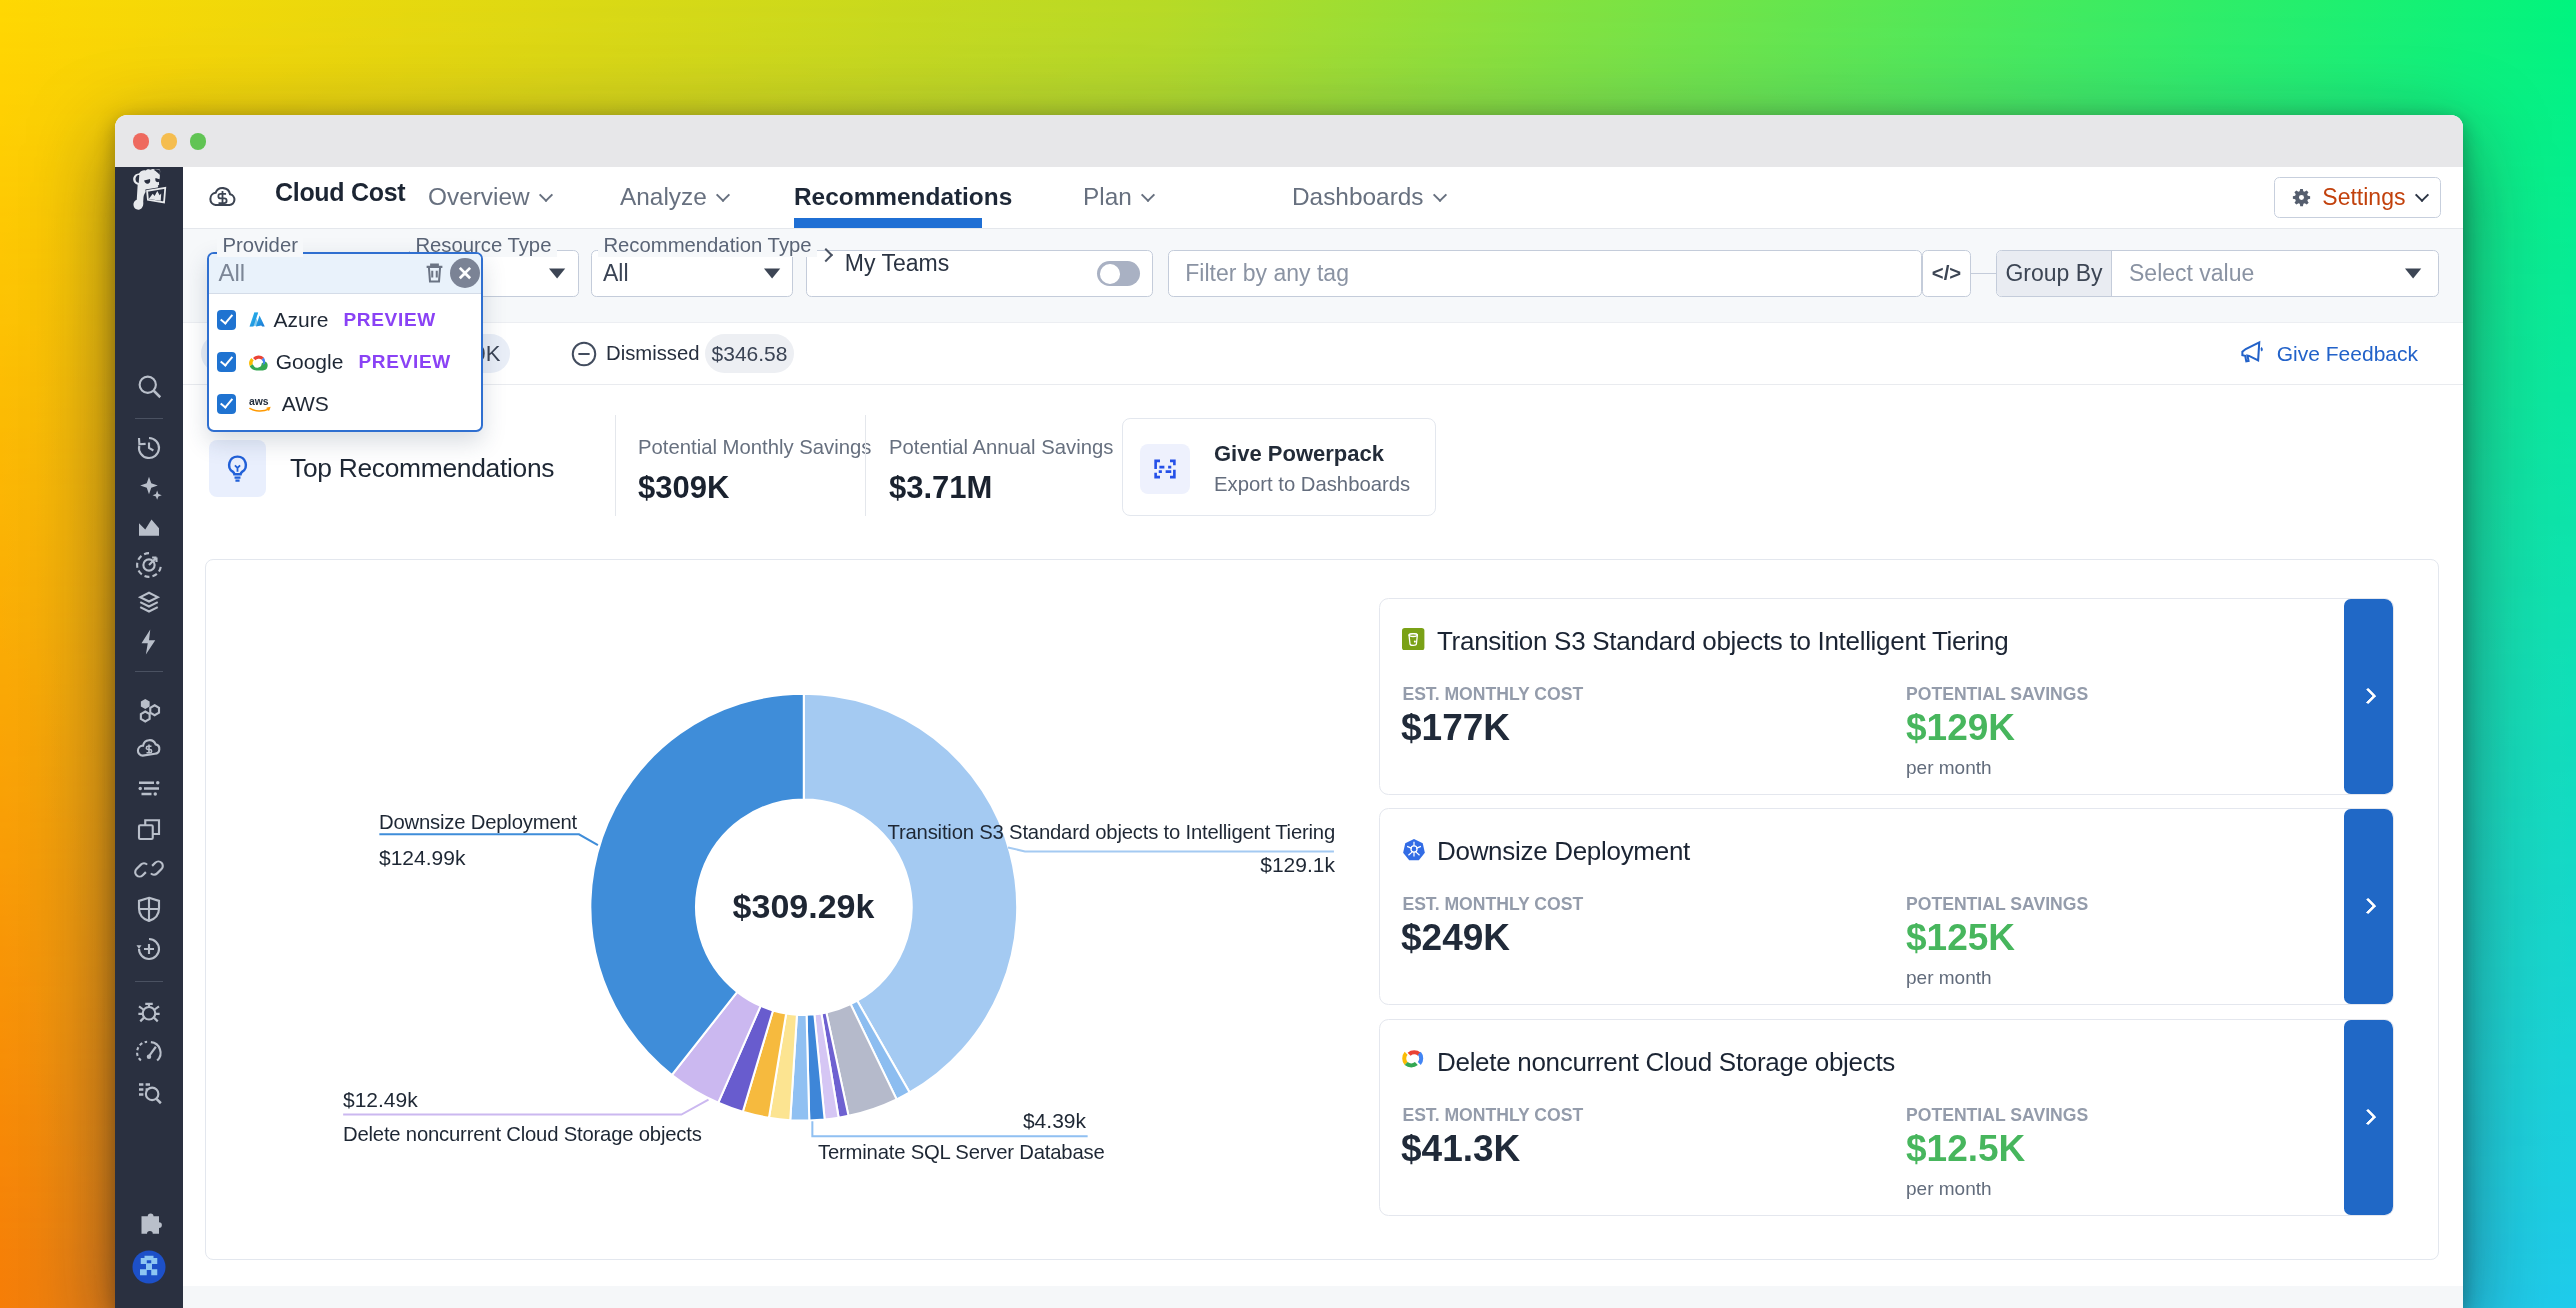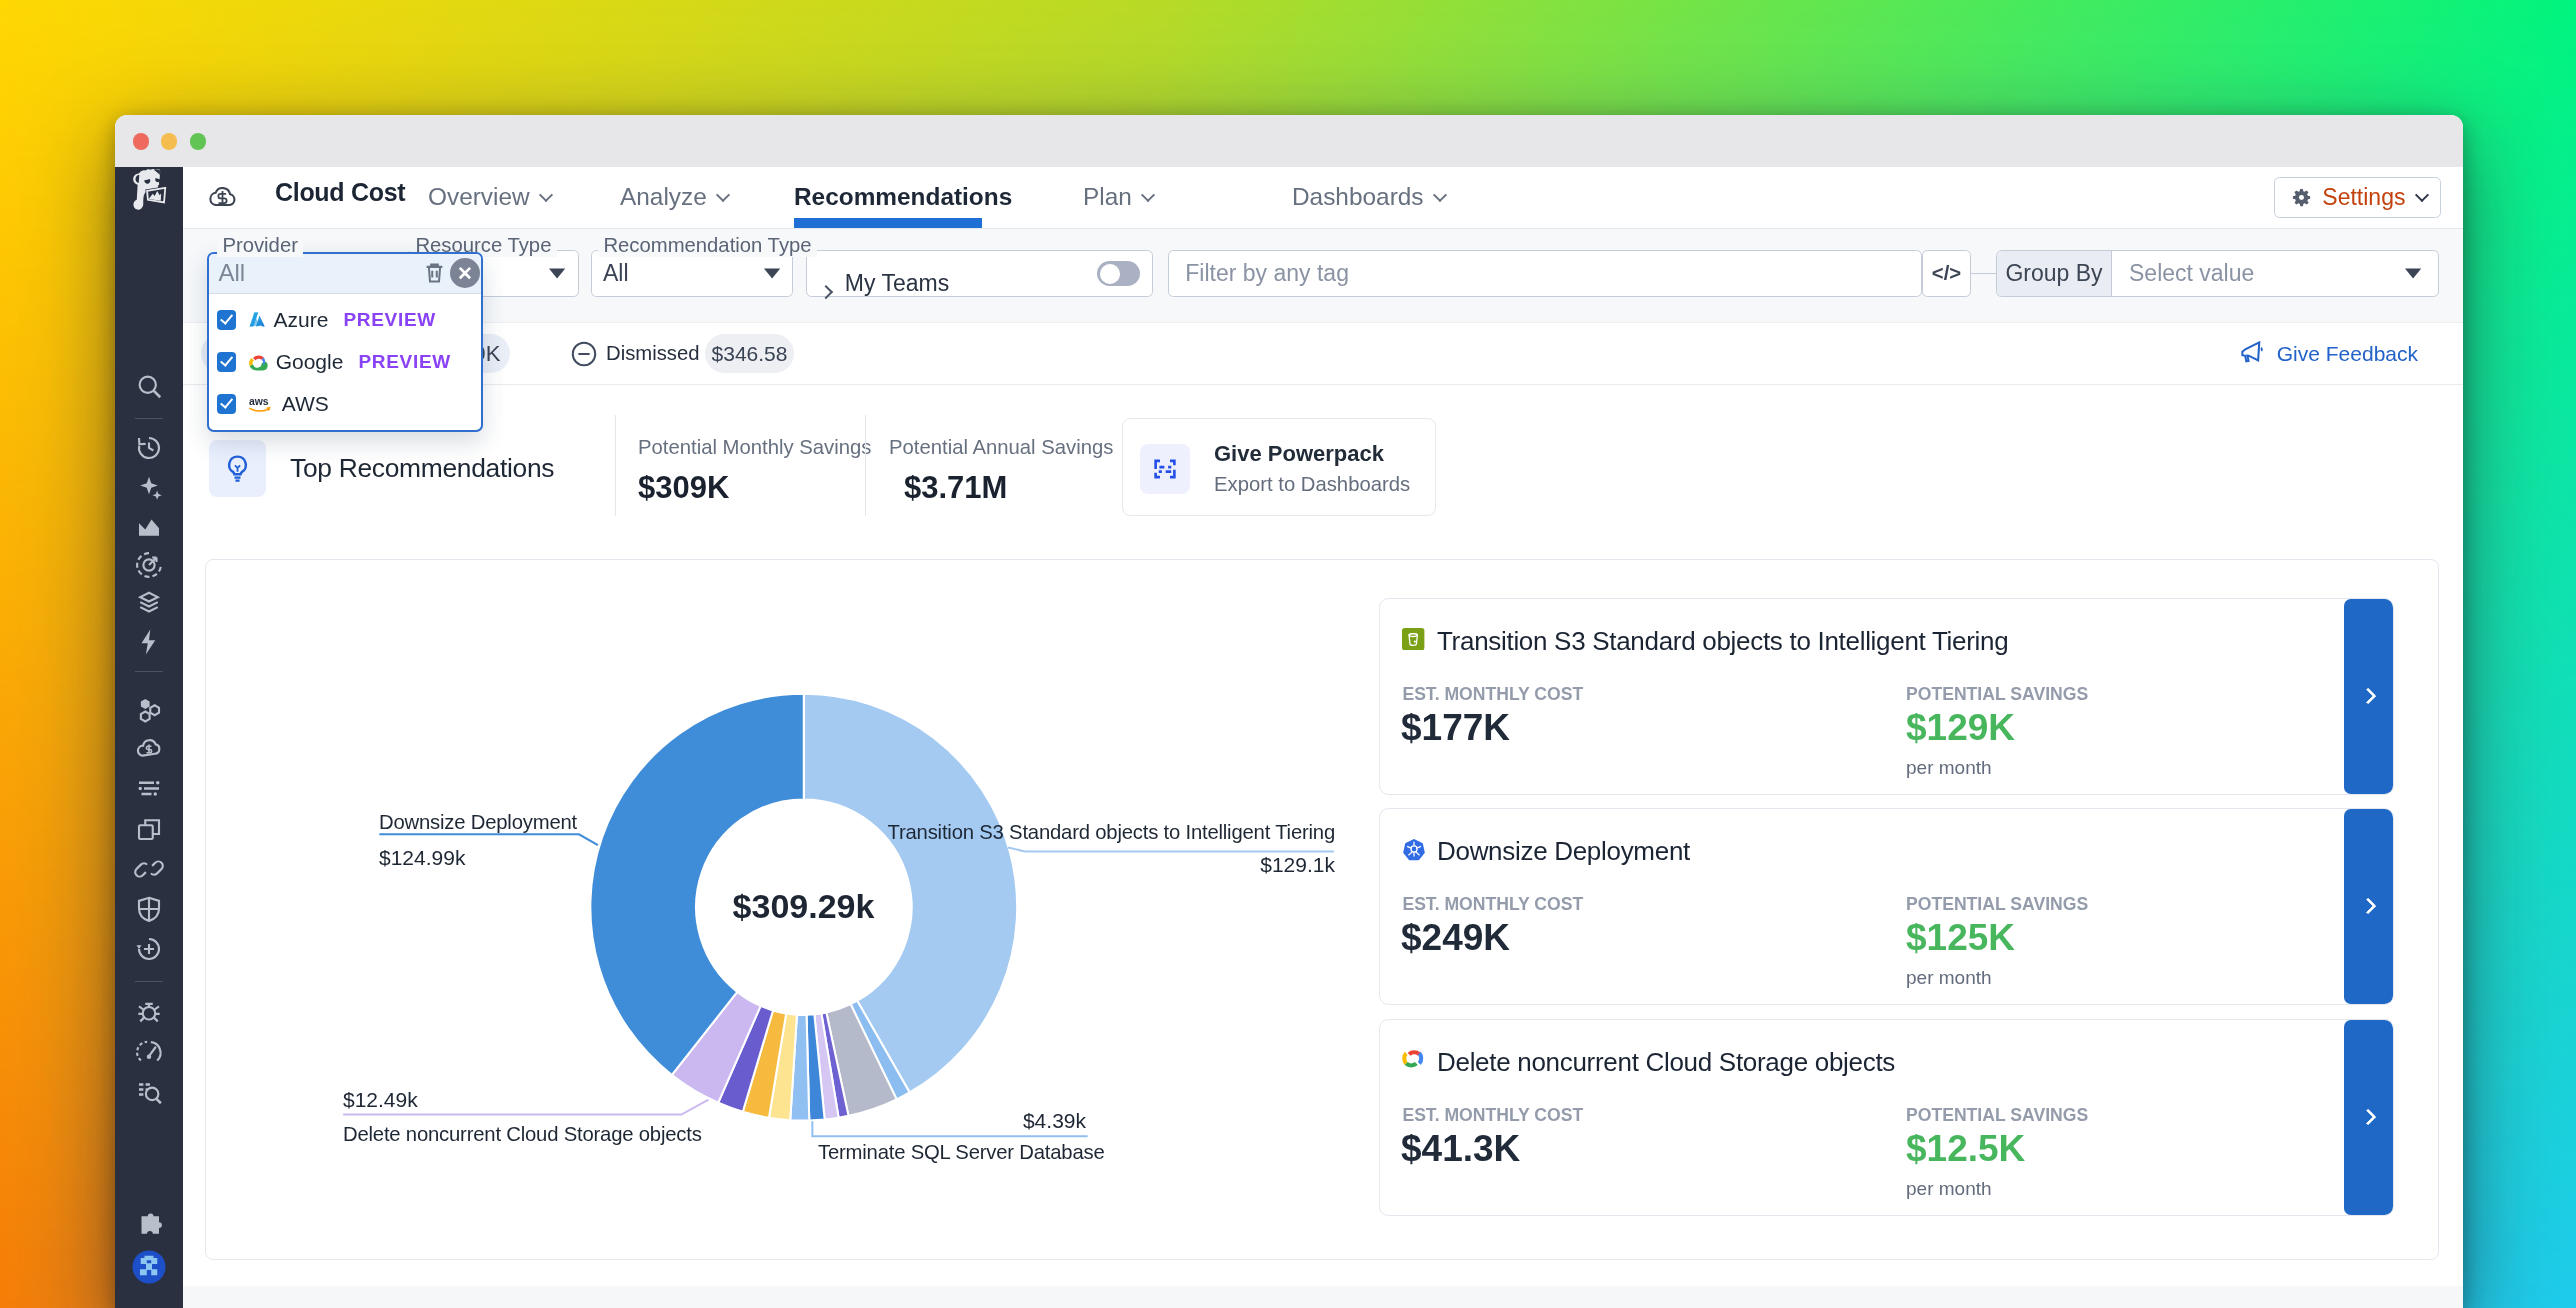--- a/index.html
+++ b/index.html
@@ -209,21 +209,21 @@
   <svg style="position:absolute;left:434px;top:152px;" width="17.6" height="13.6" viewBox="0 0 26 20">
       <path d="M0 2 L24 2 L12 17 Z" fill="#3c4554"></path>
     </svg>
   <div class="flabel" style="left:483px;background:#f6f8fa;">Recommendation Type</div>
   <div class="fbox" style="left:476px;width:202px;color:#3a4354;font-size:23px;display:flex;align-items:center;padding-left:11px;">All</div>
   <svg style="position:absolute;left:649px;top:152px;" width="17.6" height="13.6" viewBox="0 0 26 20">
       <path d="M0 2 L24 2 L12 17 Z" fill="#3c4554"></path>
     </svg>
 
   <div class="fbox" style="left:691px;width:347px;"></div>
-  <div style="position:absolute;left:706px;top:135px;height:47px;display:flex;align-items:flex-end;font-size:23px;color:#2a3342;">
+  <div style="position:absolute;left:706px;top:135px;height:47px;display:flex;align-items:flex-start;font-size:23px;color:#2a3342;">
     <span class="chev" style="transform:rotate(-45deg);margin:0 13.6px 0 0;border-color:#4a5363;"></span>My Teams
   </div>
   <div style="position:absolute;left:982px;top:146px;width:43px;height:25px;border-radius:13px;background:#a9b1c3;"></div>
   <div style="position:absolute;left:985px;top:149px;width:19.7px;height:19.7px;border-radius:50%;background:#fff;"></div>
 
   <div class="fbox" style="left:1053px;width:754px;color:#8a93a3;font-size:23px;display:flex;align-items:center;padding-left:16.3px;">Filter by any tag</div>
   <div class="fbox" style="left:1807px;width:49px;display:flex;align-items:center;justify-content:center;font-size:20.3px;color:#3c4554;font-weight:600;">&lt;/&gt;</div>
   <div style="position:absolute;left:1856px;top:158px;width:25px;height:1.4px;background:#c4ccda;"></div>
 
   <div class="fbox" style="left:1881px;width:443px;overflow:hidden;">
@@ -257,21 +257,21 @@
 <path d="M9.7 19 h4.6 M10.4 21.4 h3.2" stroke-width="1.7"></path>
 <path d="M10 9.5 l2 2 2-2 M12 11.5 v3" stroke-width="1.4"></path>
 </svg>
   </div>
   <div style="position:absolute;left:175px;top:325px;height:57px;display:flex;align-items:center;font-size:26.4px;font-weight:500;color:#1e2734;letter-spacing:-0.3px;">Top Recommendations</div>
   <div style="position:absolute;left:500px;top:300px;width:1.4px;height:101px;background:#e4e7ec;"></div>
   <div class="sectlbl" style="position:absolute;left:523px;top:321px;">Potential Monthly Savings</div>
   <div style="position:absolute;left:523px;top:355px;font-size:31px;font-weight:700;color:#1a222f;">$309K</div>
   <div style="position:absolute;left:750px;top:300px;width:1.4px;height:101px;background:#e4e7ec;"></div>
   <div class="sectlbl" style="position:absolute;left:774px;top:321px;">Potential Annual Savings</div>
-  <div style="position:absolute;left:774px;top:355px;font-size:31px;font-weight:700;color:#1a222f;margin-left:15px;">$3.71M</div>
+  <div style="position:absolute;left:774px;top:355px;font-size:31px;font-weight:700;color:#1a222f;">$3.71M</div>
 
   <div class="card" style="left:1007px;top:303px;width:314px;height:98px;">
     <div style="position:absolute;left:17px;top:25px;width:50px;height:50px;background:#eef1fd;border-radius:8.1px;display:flex;align-items:center;justify-content:center;">
       <svg width="30" height="30" viewBox="0 0 24 24" fill="none" stroke="#2550e8" stroke-width="2.1">
         <path d="M8 5.5 H4.5 V12 M4.5 15 v3.5 H8"></path>
         <path d="M16 5.5 h3.5 V9 M19.5 12.5 v6 H16"></path>
         <path d="M7.5 10.5 h4 M14.5 10.5 h2.5 M7 14 h2.5 M12.5 14 h4.5" stroke-width="2.2"></path>
       </svg>
     </div>
     <div style="position:absolute;left:91px;top:22px;font-size:22px;font-weight:700;color:#222b38;">Give Powerpack</div>

